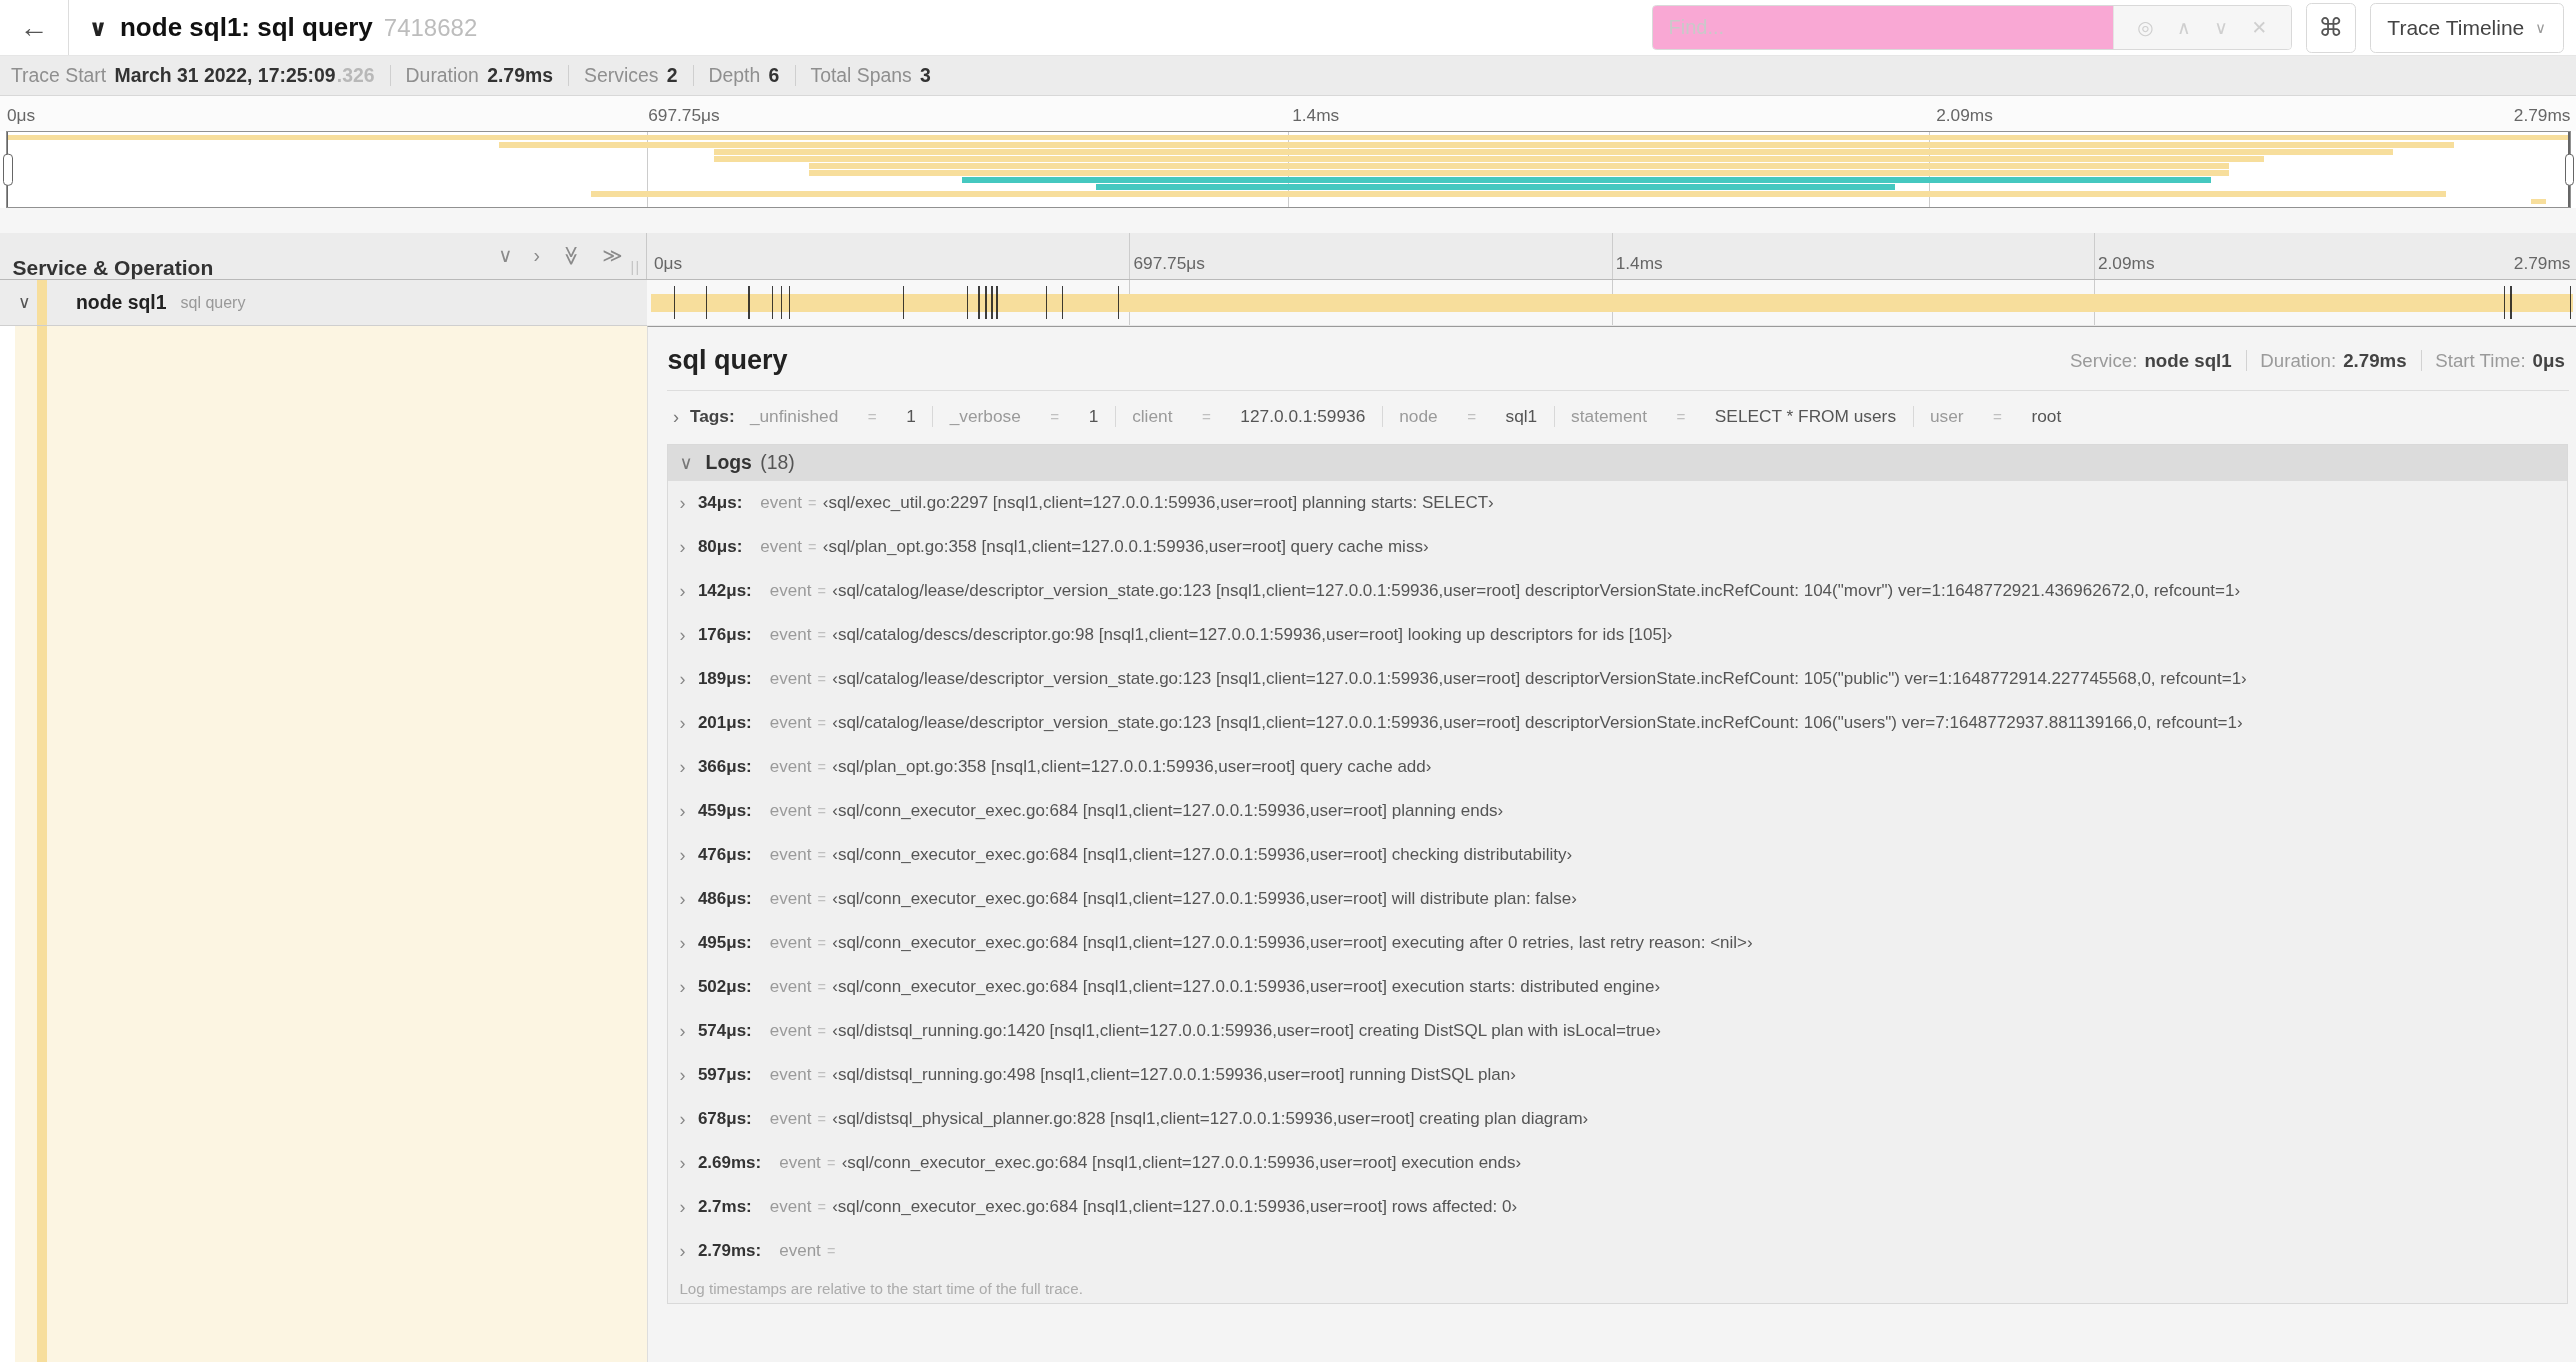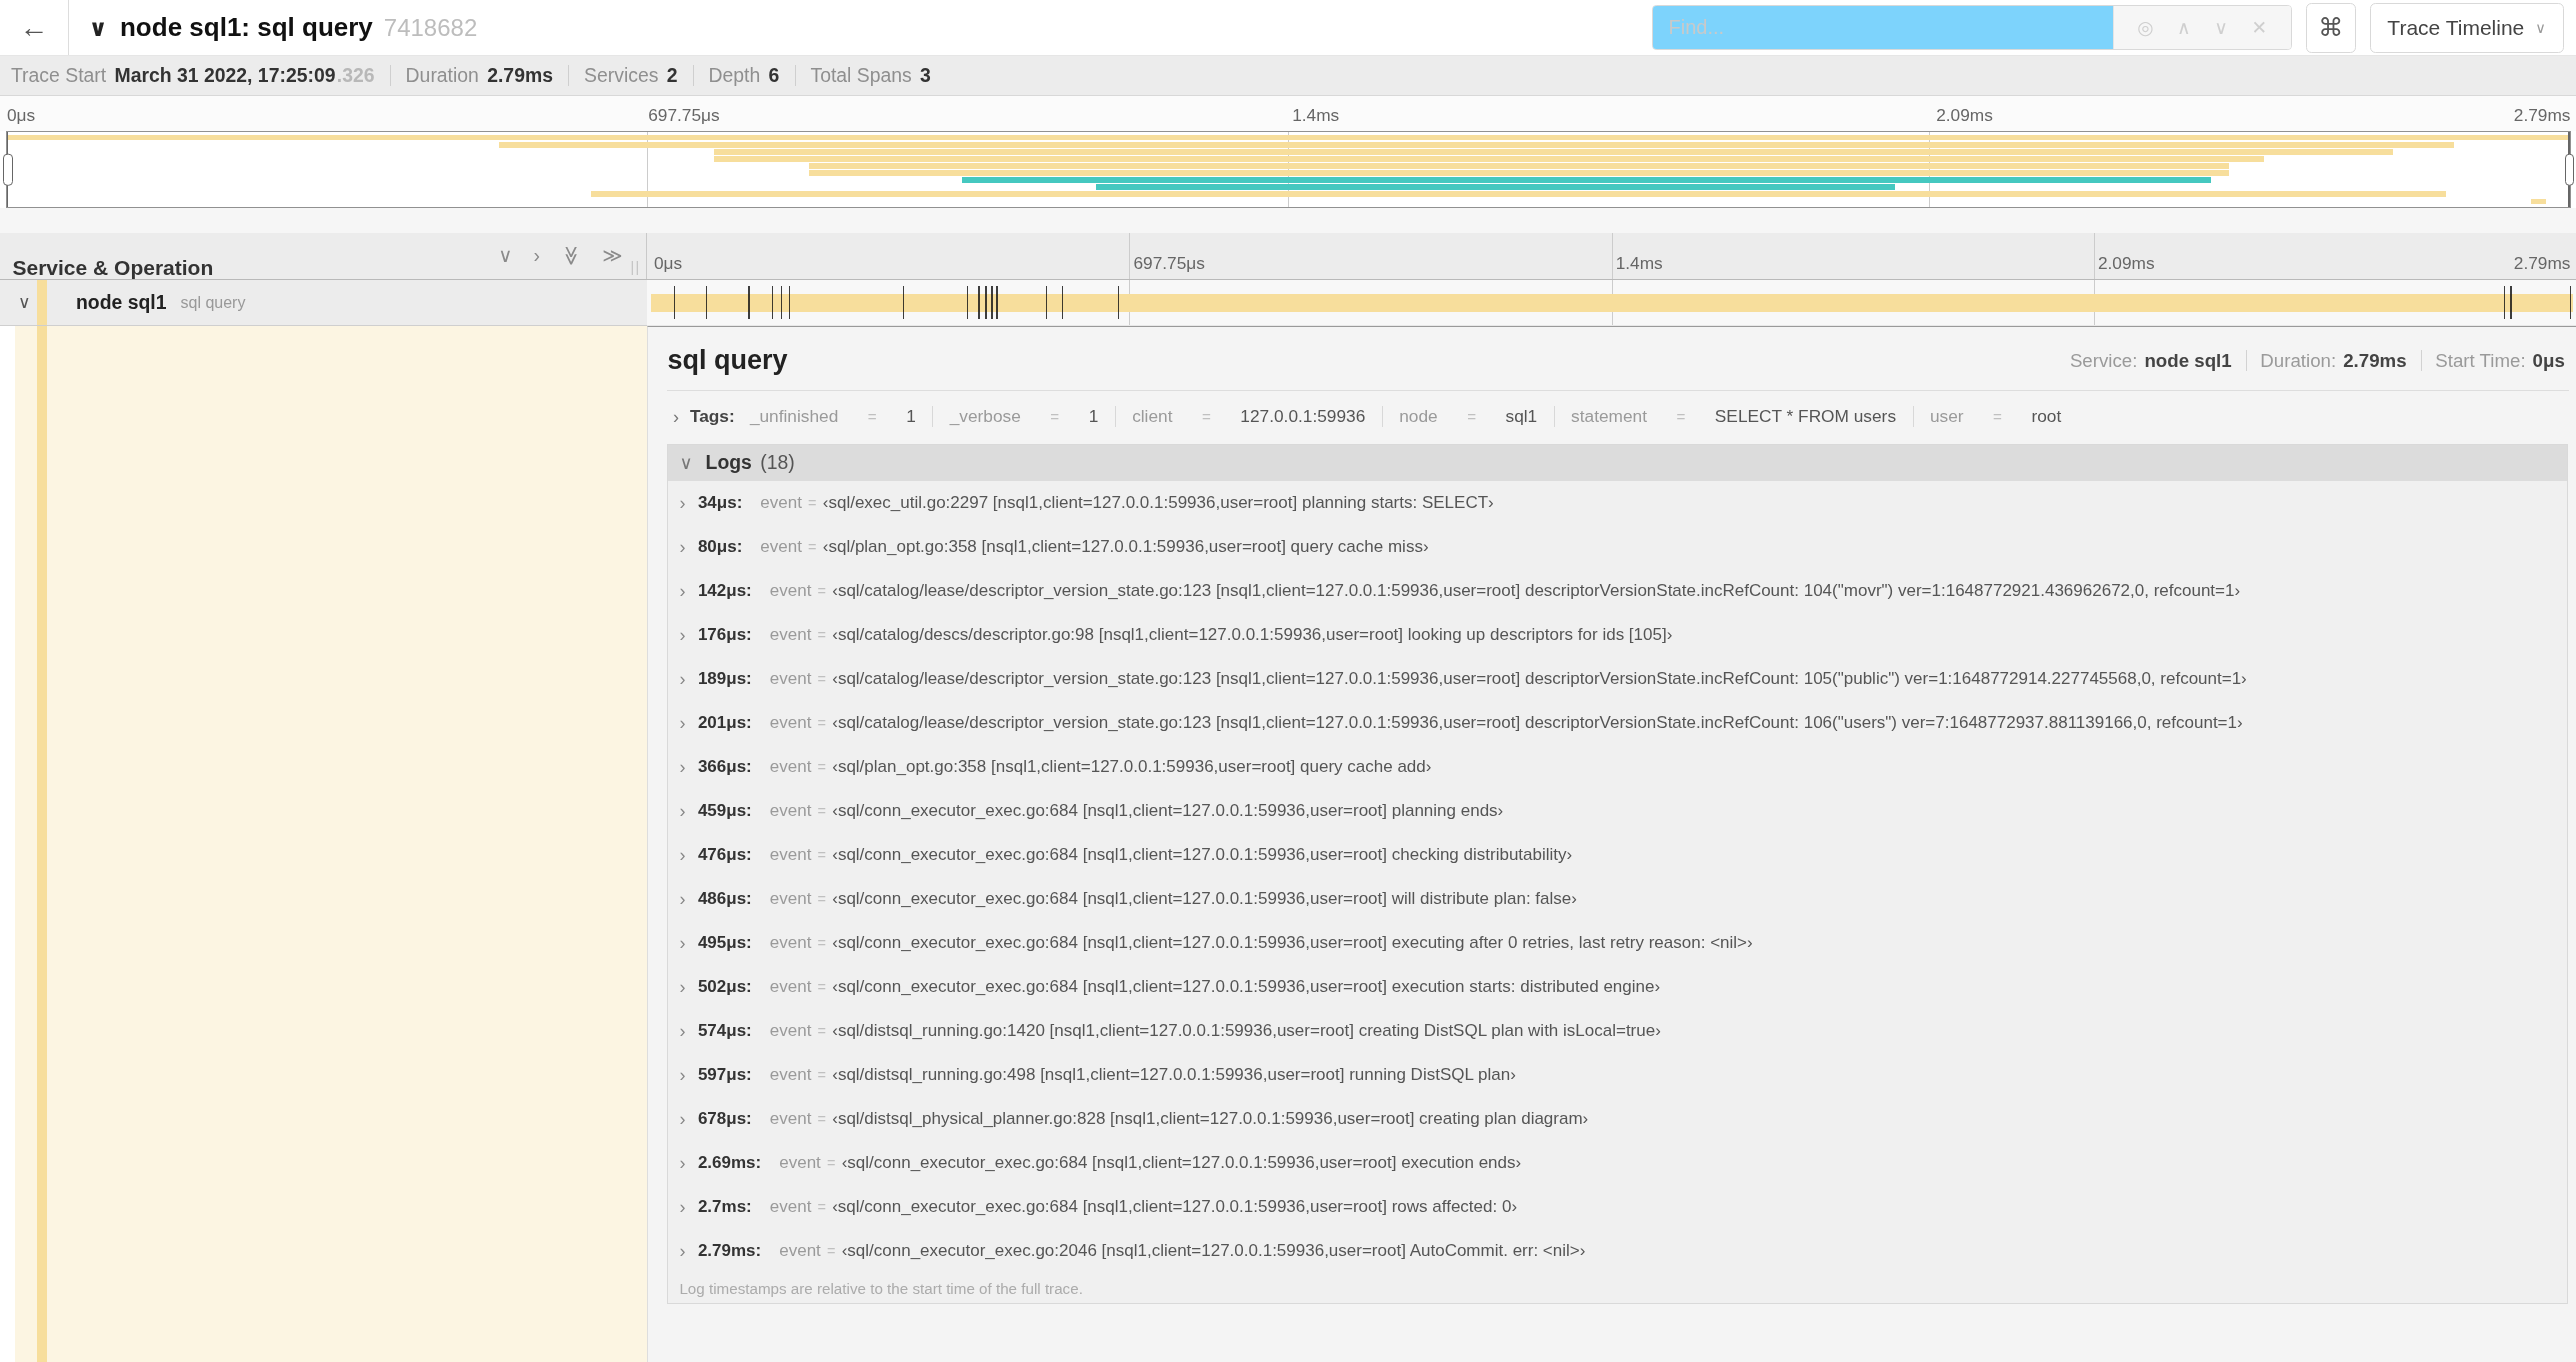--- a/index.html
+++ b/index.html
@@ -9,21 +9,21 @@
 
   
   .topbar{height:55px;display:flex;align-items:center;background:#fff;border-bottom:0.7px solid #e6e6e6;flex:0 0 auto;}
   .back-btn{width:69px;height:55px;display:flex;align-items:center;justify-content:center;
             font-size:29px;color:#555;border:none;background:#fff;border-right:0.7px solid #ddd;cursor:pointer;}
   .title-chevron{font-size:23.5px;font-weight:700;color:#222;margin:0 12.5px 0 19.4px;}
   .page-title{font-size:26px;font-weight:700;color:#111;margin:0;white-space:nowrap;}
   .trace-id{font-size:24px;font-weight:400;color:#bdbdbd;margin-left:11px;}
   .topbar-right{margin-left:auto;display:flex;align-items:center;gap:14px;padding-right:12.5px;}
   .find-wrap{display:flex;height:43px;border:0.7px solid #d9d9d9;border-radius:4.2px;overflow:hidden;background:#fff;}
-  .find-input{border:none;outline:none;width:429px;font-size:20px;padding:0 15.2px;color:#333;background:#7dd3fc;
+  .find-input{border:none;outline:none;width:429px;font-size:20px;padding:0 15.2px;color:#333;background:#f9a8d4;
               font-family:"Liberation Sans",sans-serif;}
   .find-input::placeholder{color:#c9c9c9;}
   .find-actions{width:177px;background:#f6f6f6;border-left:0.7px solid #e4e4e4;display:flex;
                 align-items:center;justify-content:space-evenly;color:#cfcfcf;font-size:18.7px;}
   .find-actions span{cursor:default;}
   .kbd-btn{width:50px;height:50px;border:0.7px solid #d9d9d9;border-radius:5.5px;background:#fff;
            font-size:25px;color:#555;display:flex;align-items:center;justify-content:center;cursor:pointer;}
   .view-btn{height:50px;border:0.7px solid #d9d9d9;border-radius:5.5px;background:#fff;font-size:21px;color:#444;
             padding:0 16.6px;display:flex;align-items:center;gap:11px;cursor:pointer;white-space:nowrap;}
   .view-btn .sel-chevron{font-size:14.5px;color:#999;}
@@ -487,21 +487,20 @@
               <span class="log-time">2.7ms:</span>
               <span class="log-field">event</span>
               <span class="log-eq">=</span>
               <span class="log-value">‹sql/conn_executor_exec.go:684 [nsql1,client=127.0.0.1:59936,user=root] rows affected: 0›</span>
             </div>
             <div class="log-row">
               <span class="log-chevron chev">›</span>
               <span class="log-time">2.79ms:</span>
               <span class="log-field">event</span>
               <span class="log-eq">=</span>
-              <span class="log-value">‹sql/conn_executor_exec.go:2046 [nsql1,client=127.0.0.1:59936,user=root] AutoCommit. err: &lt;nil&gt;›</span>
             </div>
           </div>
         <div class="logs-note">Log timestamps are relative to the start time of the full trace.</div>
       </div>
 
     </div>
   </div>
 
 </div>
 

